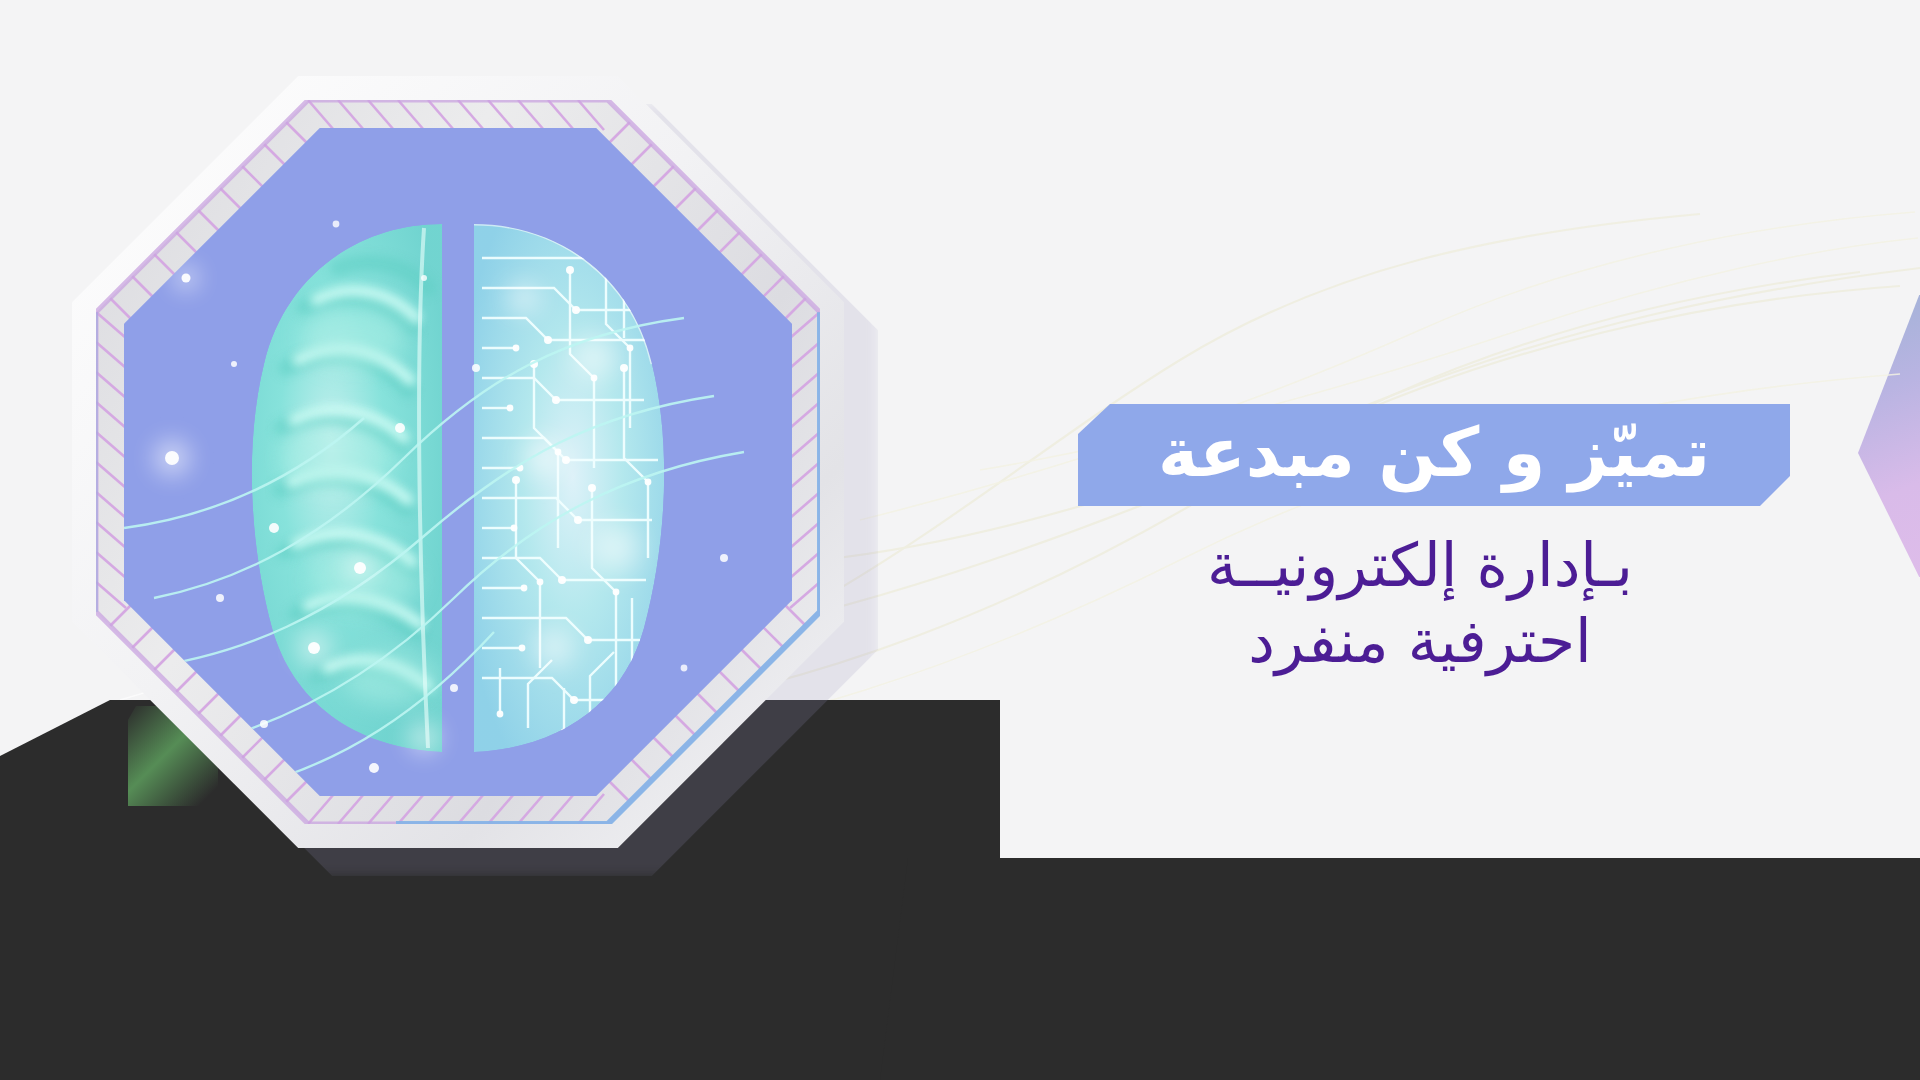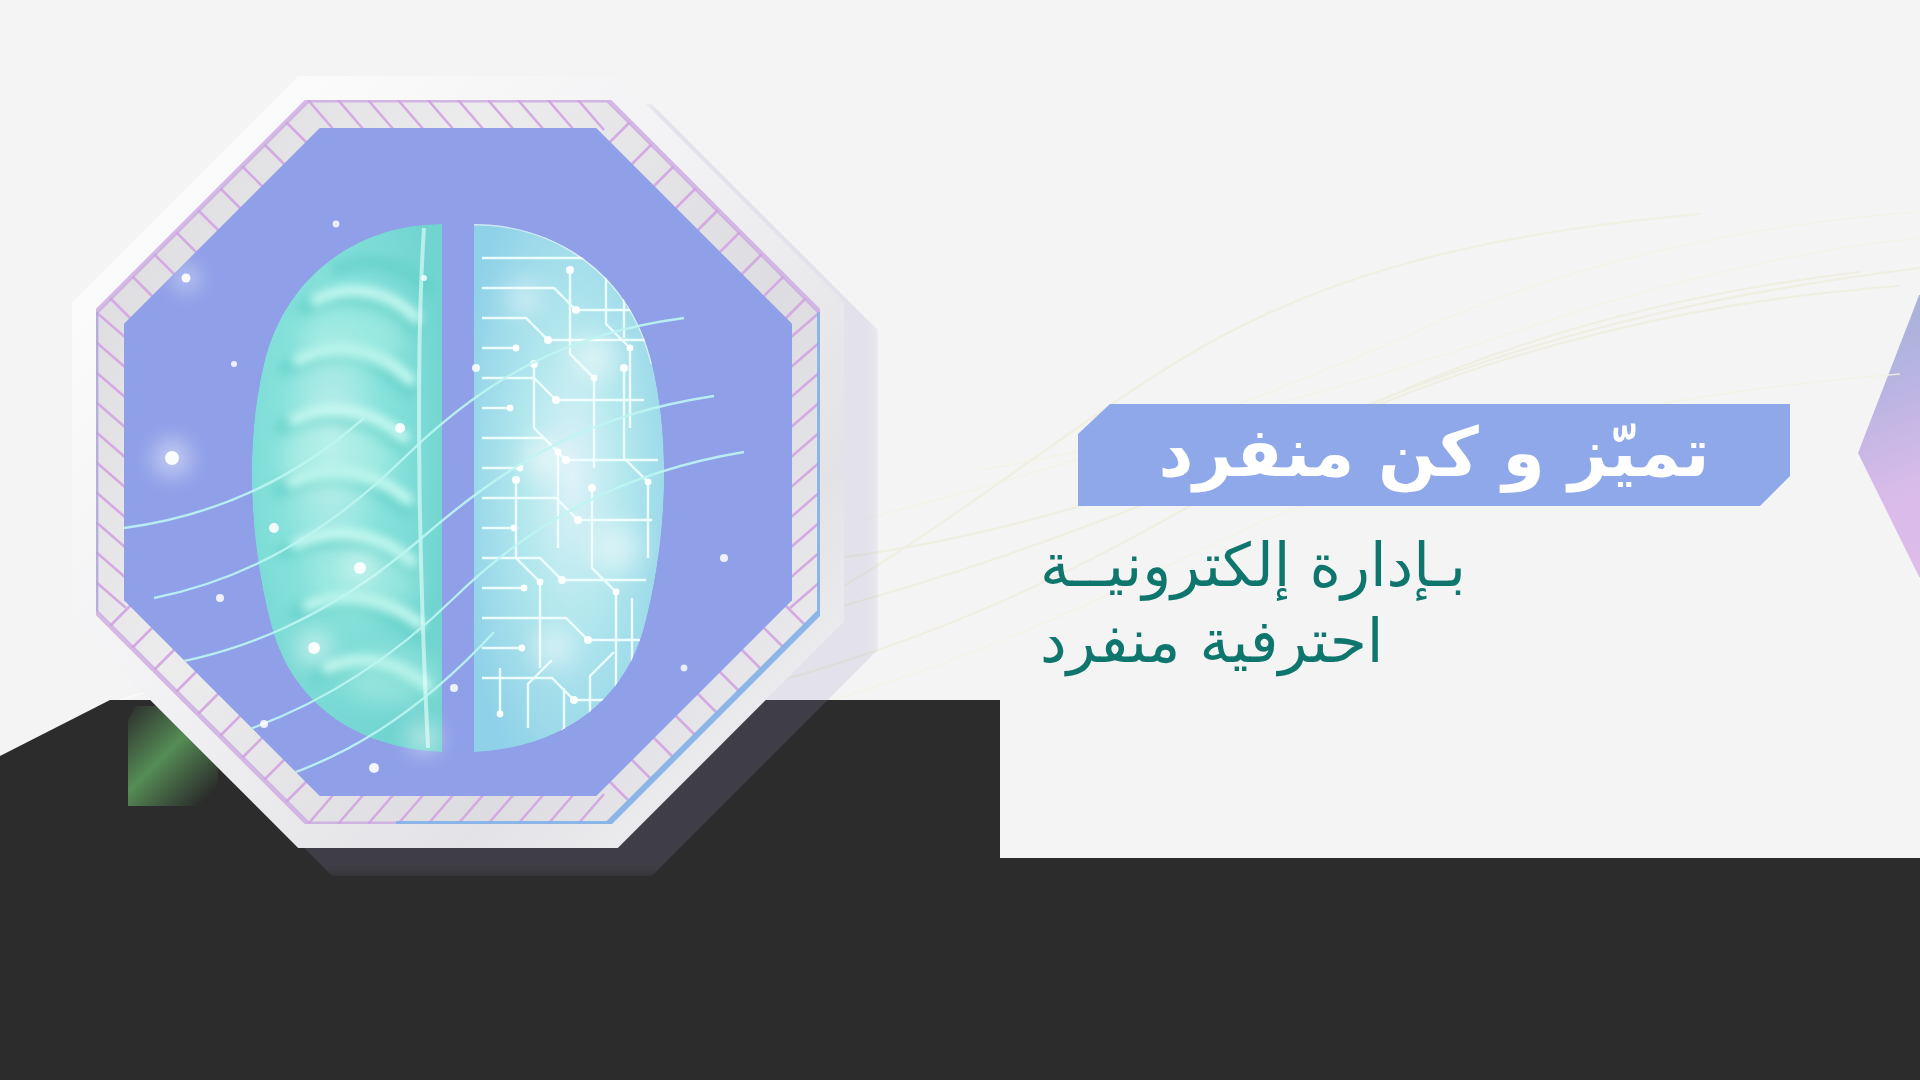--- a/index.html
+++ b/index.html
@@ -78,21 +78,21 @@
   .banner-text{
     direction:rtl; color:#ffffff; font-weight:700;
     font-size:68px; line-height:1; letter-spacing:-1px;
     white-space:nowrap; padding-bottom:4px;
     font-family:"DejaVu Sans","Liberation Sans",sans-serif;
   }
 
   
   .sub{
     position:absolute; left:1040px; top:528px; width:760px;
-    direction:rtl; text-align:left; color:#0f766e;
+    direction:rtl; text-align:center; color:#4c1d95;
     font-family:"DejaVu Sans","Liberation Sans",sans-serif;
     font-weight:400;
   }
   .sub-line{ font-size:60px; line-height:1.26; white-space:nowrap; }
 </style>
 </head>
 <body>
 
 <div id="stage">
 
@@ -402,21 +402,21 @@
             <circle cx="236" cy="440" r="22" fill="url(#gGlow)"></circle>
             <circle cx="62" cy="150" r="18" fill="url(#gGlow)"></circle>
             <circle cx="300" cy="610" r="22" fill="url(#gGlow)"></circle>
           </g>
         </svg>
       </div>
     </div>
   </div>
 
   <div class="banner">
-    <span class="banner-text">تميّز و كن منفرد</span>
+    <span class="banner-text">تميّز و كن مبدعة</span>
   </div>
 
   <div class="sub">
     <div class="sub-line">بـإدارة إلكترونيــة</div>
     <div class="sub-line">احترفية منفرد</div>
   </div>
 
 </div>
 
 </body></html>

